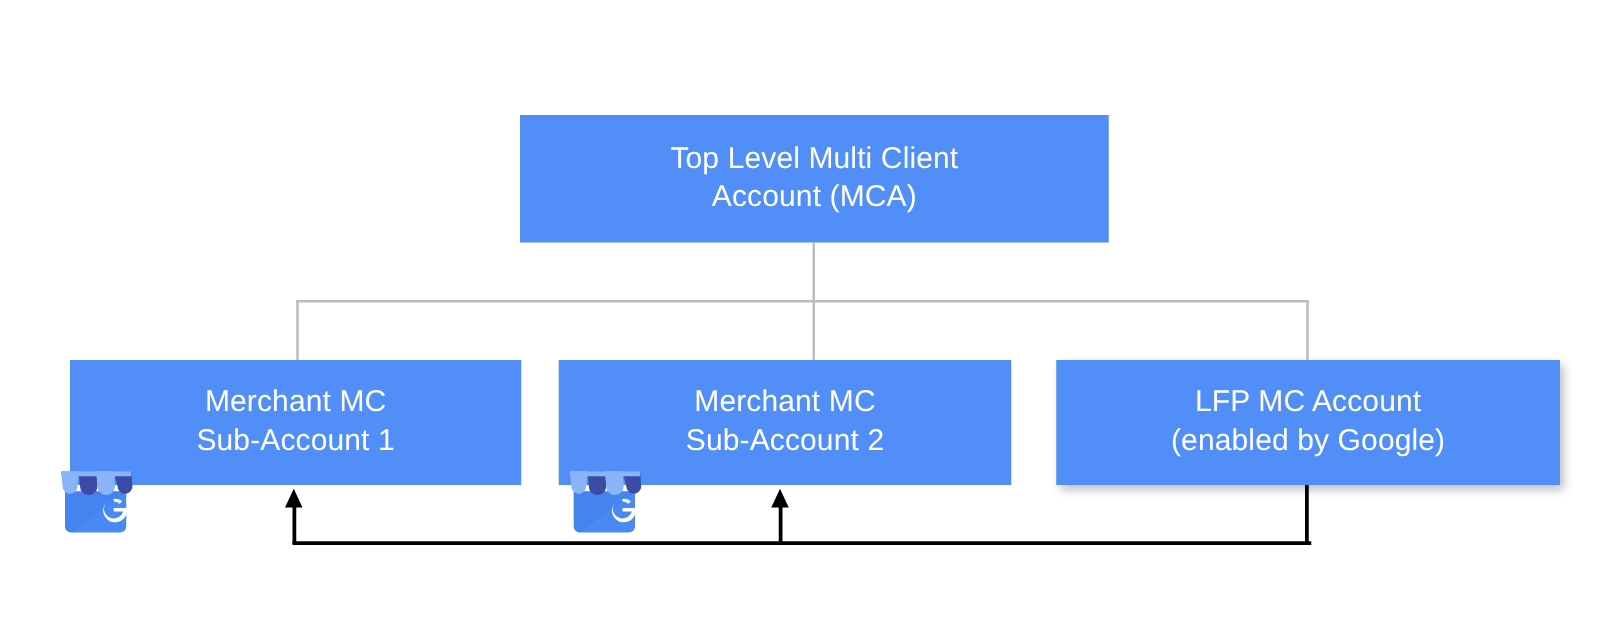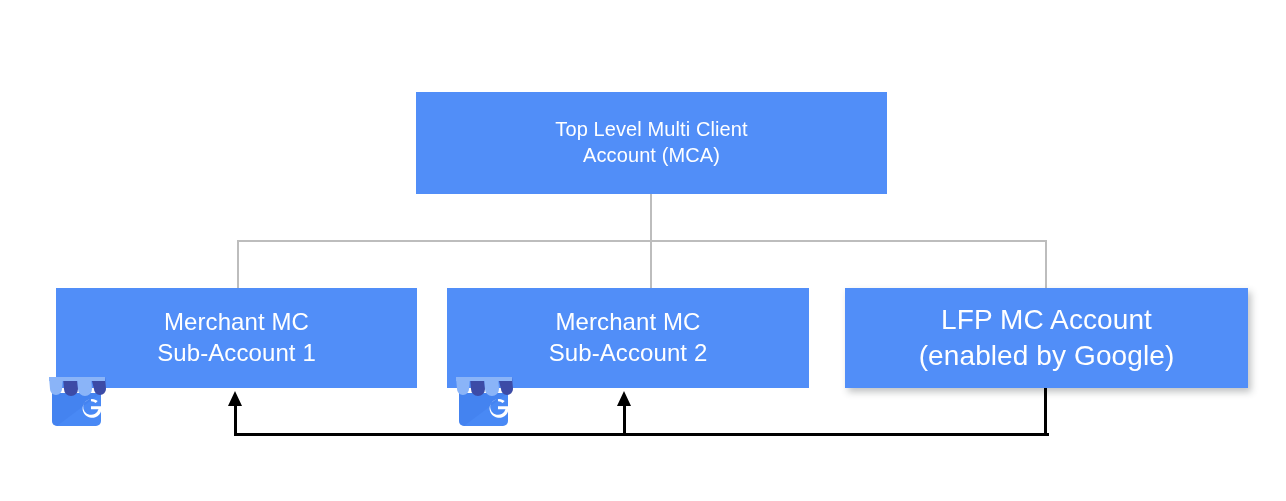--- a/index.html
+++ b/index.html
@@ -30,36 +30,36 @@
     text-align: center;
     box-sizing: border-box;
     line-height: 1.28;
     letter-spacing: 0.1px;
   }
   .node .label { display: block; white-space: pre-line; }
 
   #node-mca {
     left: 416px;  top: 92px;
     width: 471px; height: 102px;
-    font-size: 20px;
+    font-size: 24px;
   }
   #node-sub1 {
     left: 56px;   top: 288px;
     width: 361px; height: 100px;
     font-size: 24px;
   }
   #node-sub2 {
     left: 447px;  top: 288px;
     width: 362px; height: 100px;
     font-size: 24px;
   }
   #node-lfp {
     left: 845px;  top: 288px;
     width: 403px; height: 100px;
-    font-size: 28px;
+    font-size: 24px;
     box-shadow: 3px 4px 7px rgba(60,64,67,0.32);
   }
 
   
   .gline {
     position: absolute;
     background: #bdbdbd;
   }
   #g-stem     { left: 650px; top: 194px; width: 2px;  height: 48px; }
   #g-bus      { left: 237px; top: 240px; width: 810px; height: 2px; }

